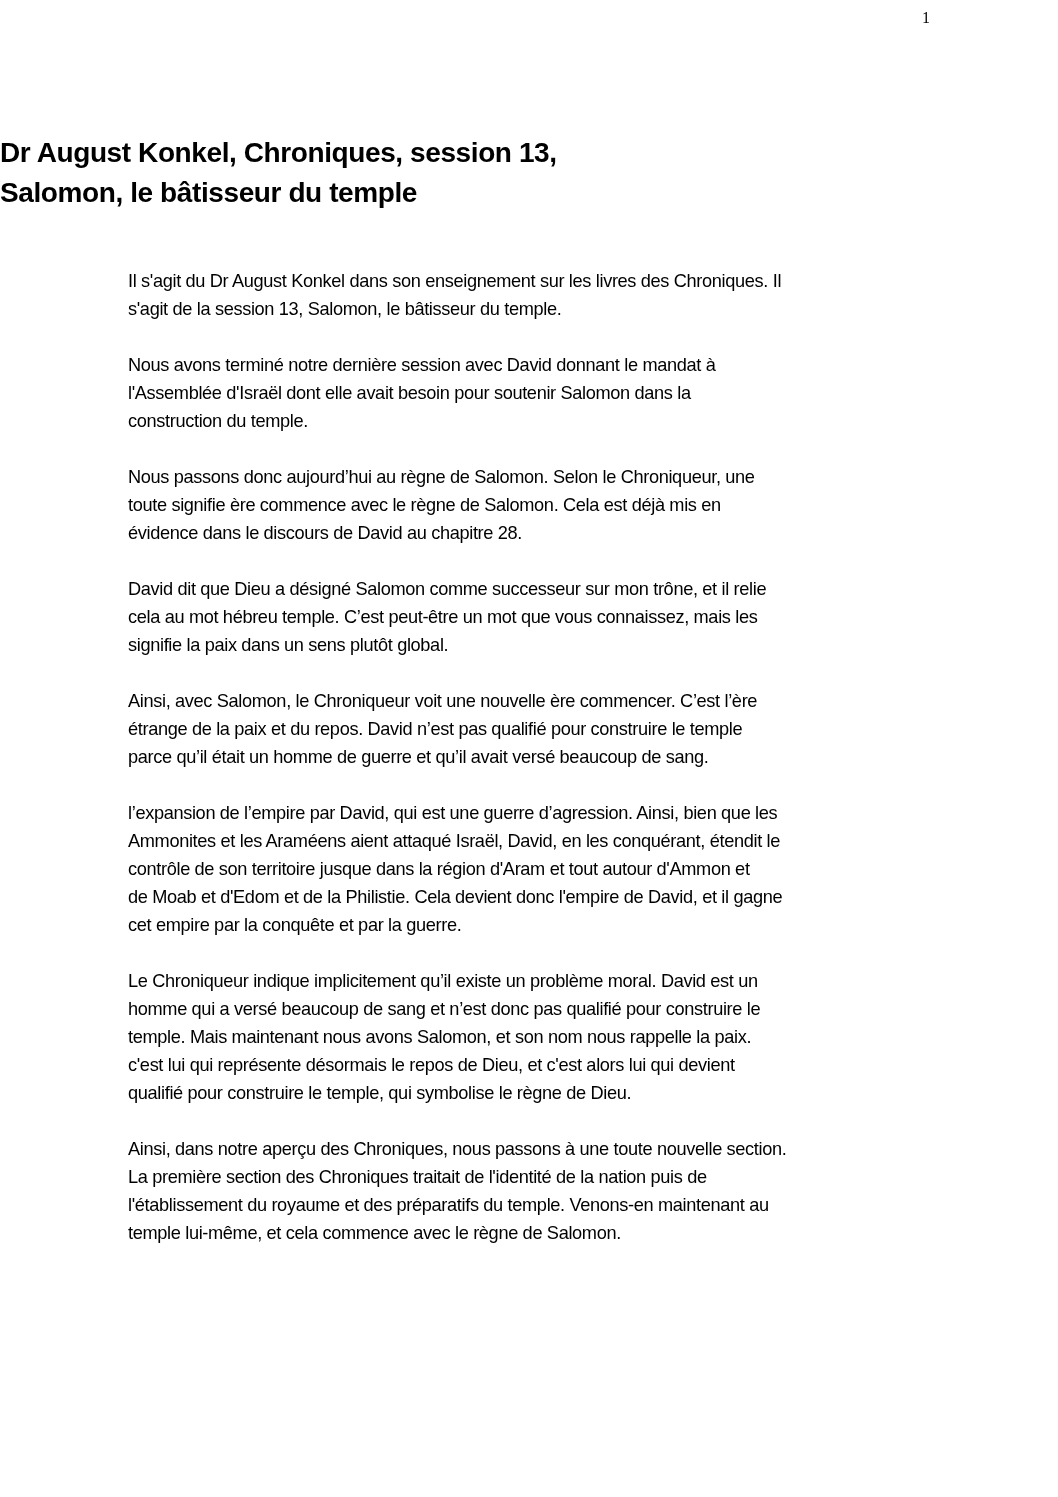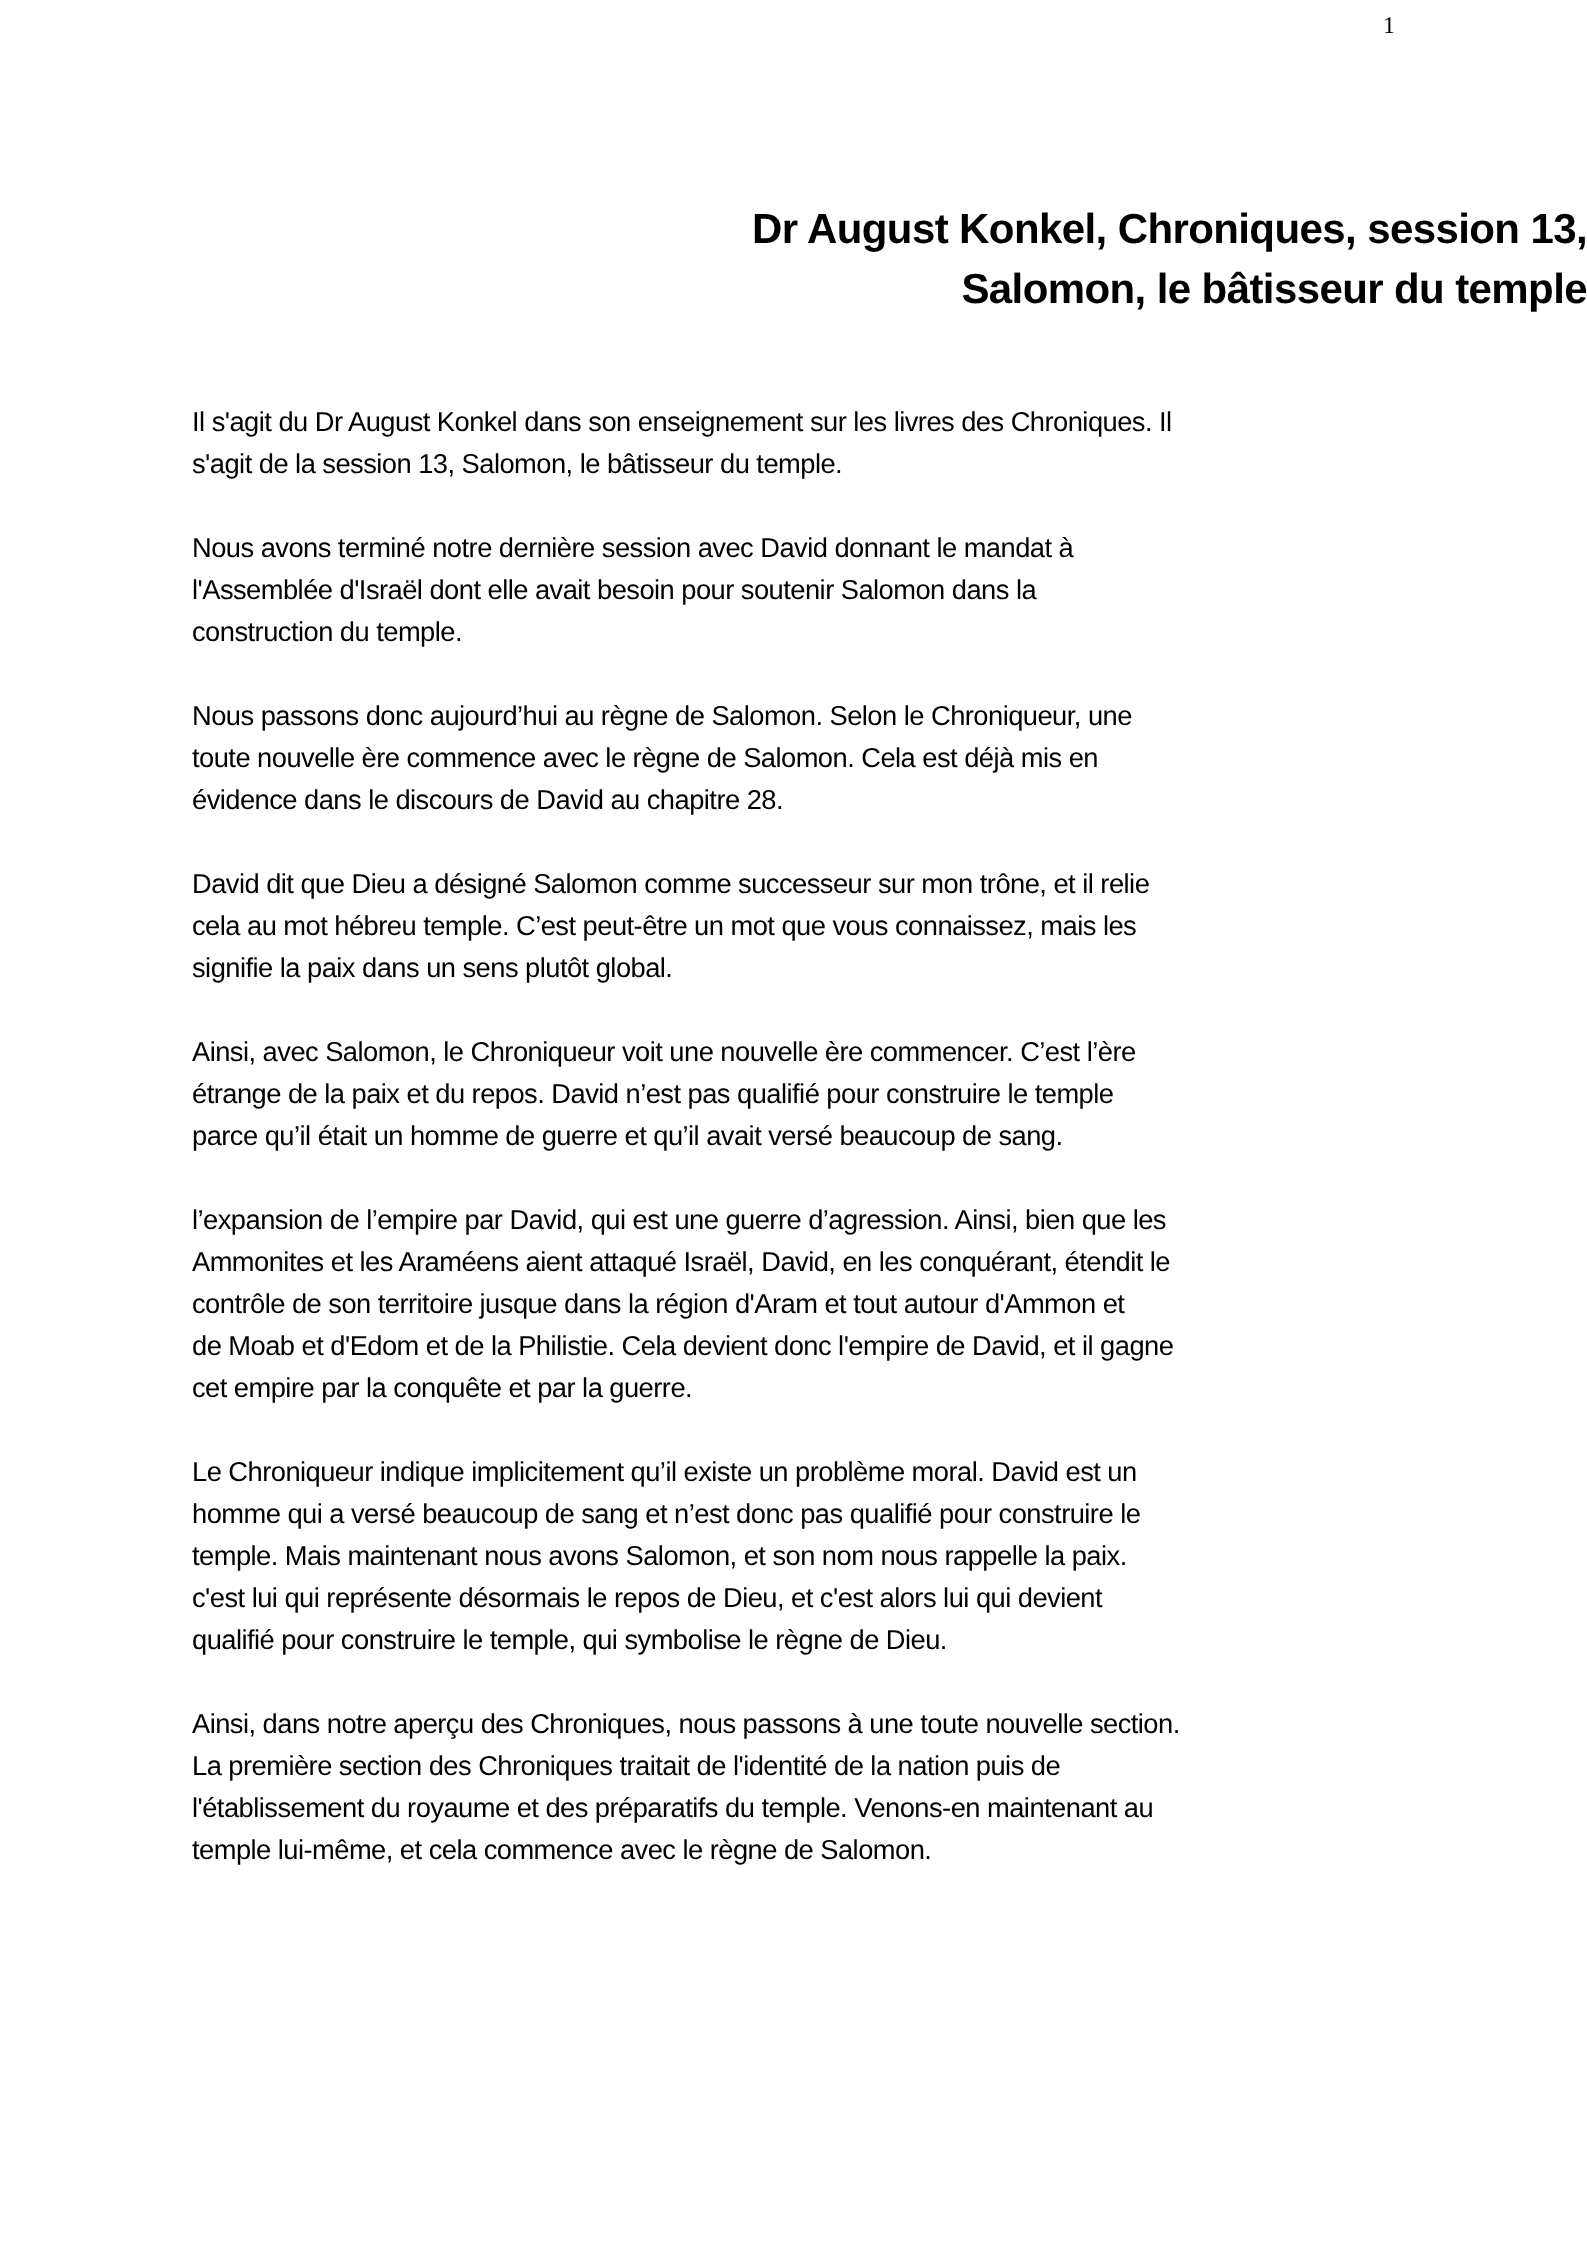--- a/index.html
+++ b/index.html
@@ -20,21 +20,21 @@
       left: 922px;
       font-family: "Liberation Serif", serif;
       font-size: 16px;
       line-height: 20px;
     }
     .title-block {
       position: absolute;
       top: 133px;
       left: 0;
       width: 1058px;
-      text-align: right;
+      text-align: left;
     }
     .title-line {
       font-family: "Liberation Sans", sans-serif;
       font-weight: bold;
       font-size: 28px;
       line-height: 40px;
       letter-spacing: -0.4px;
       display: block;
     }
     .copyright {
@@ -77,21 +77,21 @@
     <span class="line">Il s'agit du Dr August Konkel dans son enseignement sur les livres des Chroniques. Il</span>
     <span class="line">s'agit de la session 13, Salomon, le bâtisseur du temple.</span>
   </p>
   <p class="para">
     <span class="line">Nous avons terminé notre dernière session avec David donnant le mandat à</span>
     <span class="line">l'Assemblée d'Israël dont elle avait besoin pour soutenir Salomon dans la</span>
     <span class="line">construction du temple.</span>
   </p>
   <p class="para">
     <span class="line">Nous passons donc aujourd’hui au règne de Salomon. Selon le Chroniqueur, une</span>
-    <span class="line">toute nouvelle ère commence avec le règne de Salomon. Cela est déjà mis en</span>
+    <span class="line">toute signifie ère commence avec le règne de Salomon. Cela est déjà mis en</span>
     <span class="line">évidence dans le discours de David au chapitre 28.</span>
   </p>
   <p class="para">
     <span class="line">David dit que Dieu a désigné Salomon comme successeur sur mon trône, et il relie</span>
     <span class="line">cela au mot hébreu temple. C’est peut-être un mot que vous connaissez, mais les</span>
     <span class="line">signifie la paix dans un sens plutôt global.</span>
   </p>
   <p class="para">
     <span class="line">Ainsi, avec Salomon, le Chroniqueur voit une nouvelle ère commencer. C’est l’ère</span>
     <span class="line">étrange de la paix et du repos. David n’est pas qualifié pour construire le temple</span>

